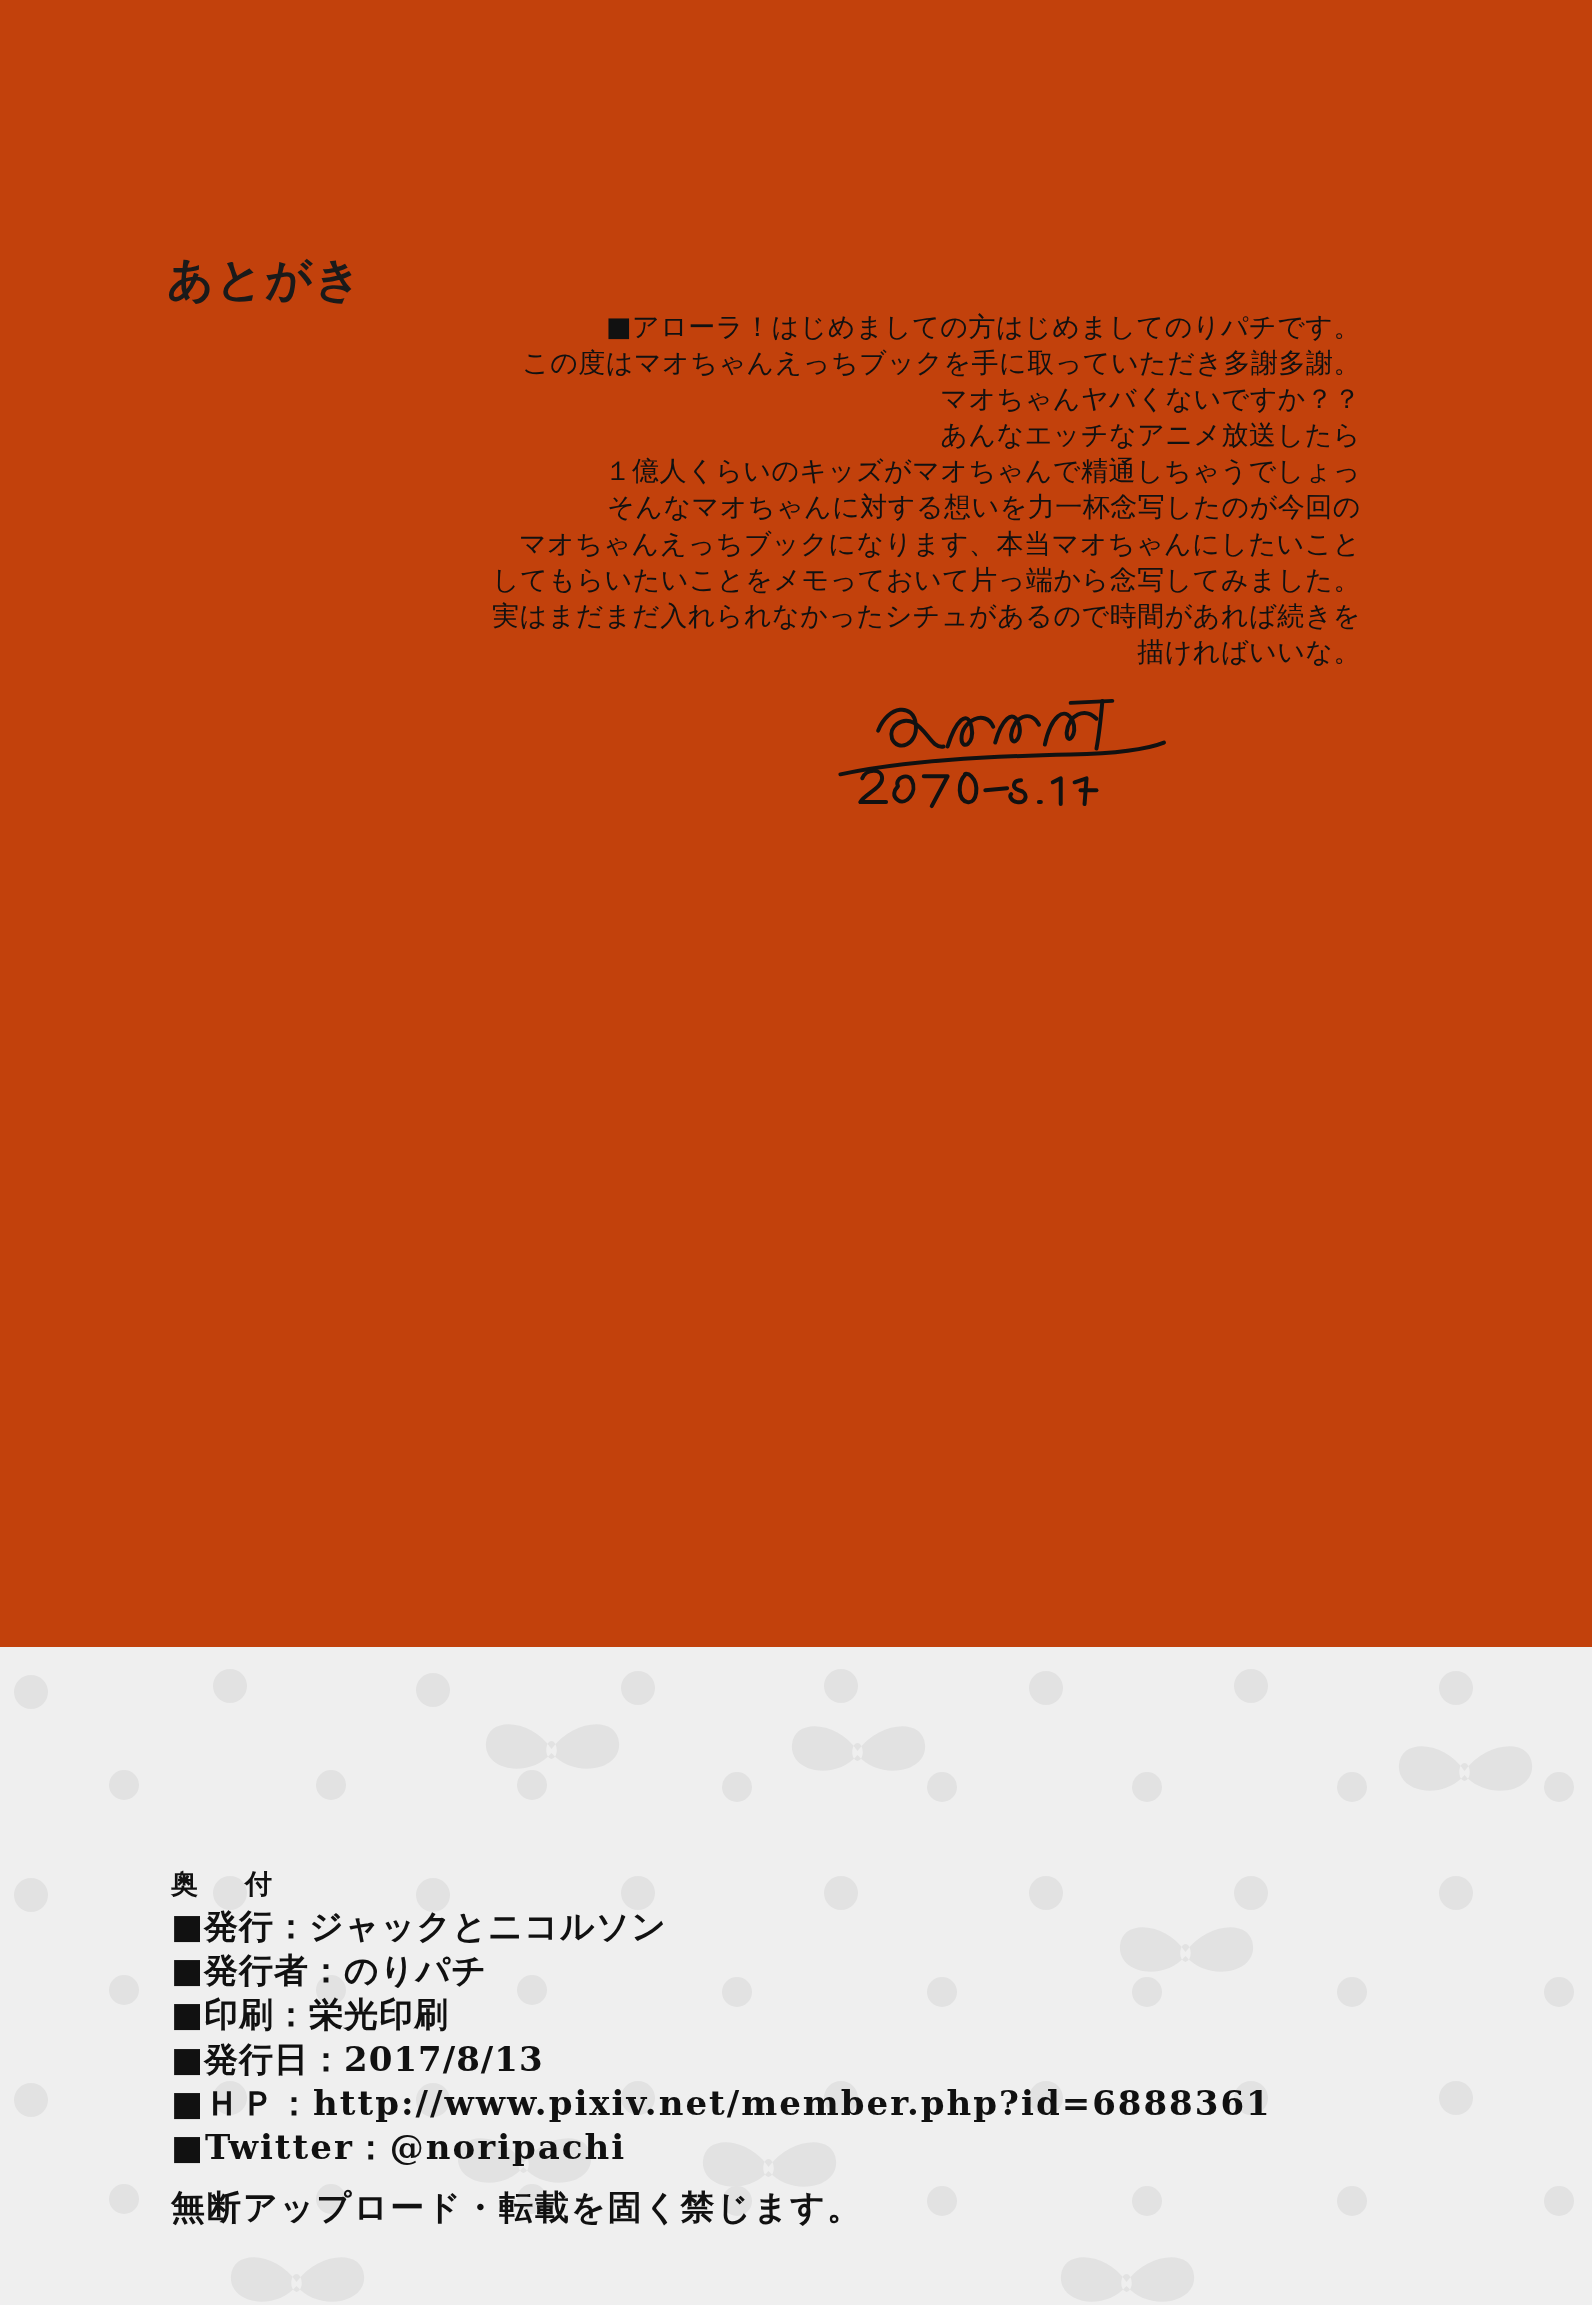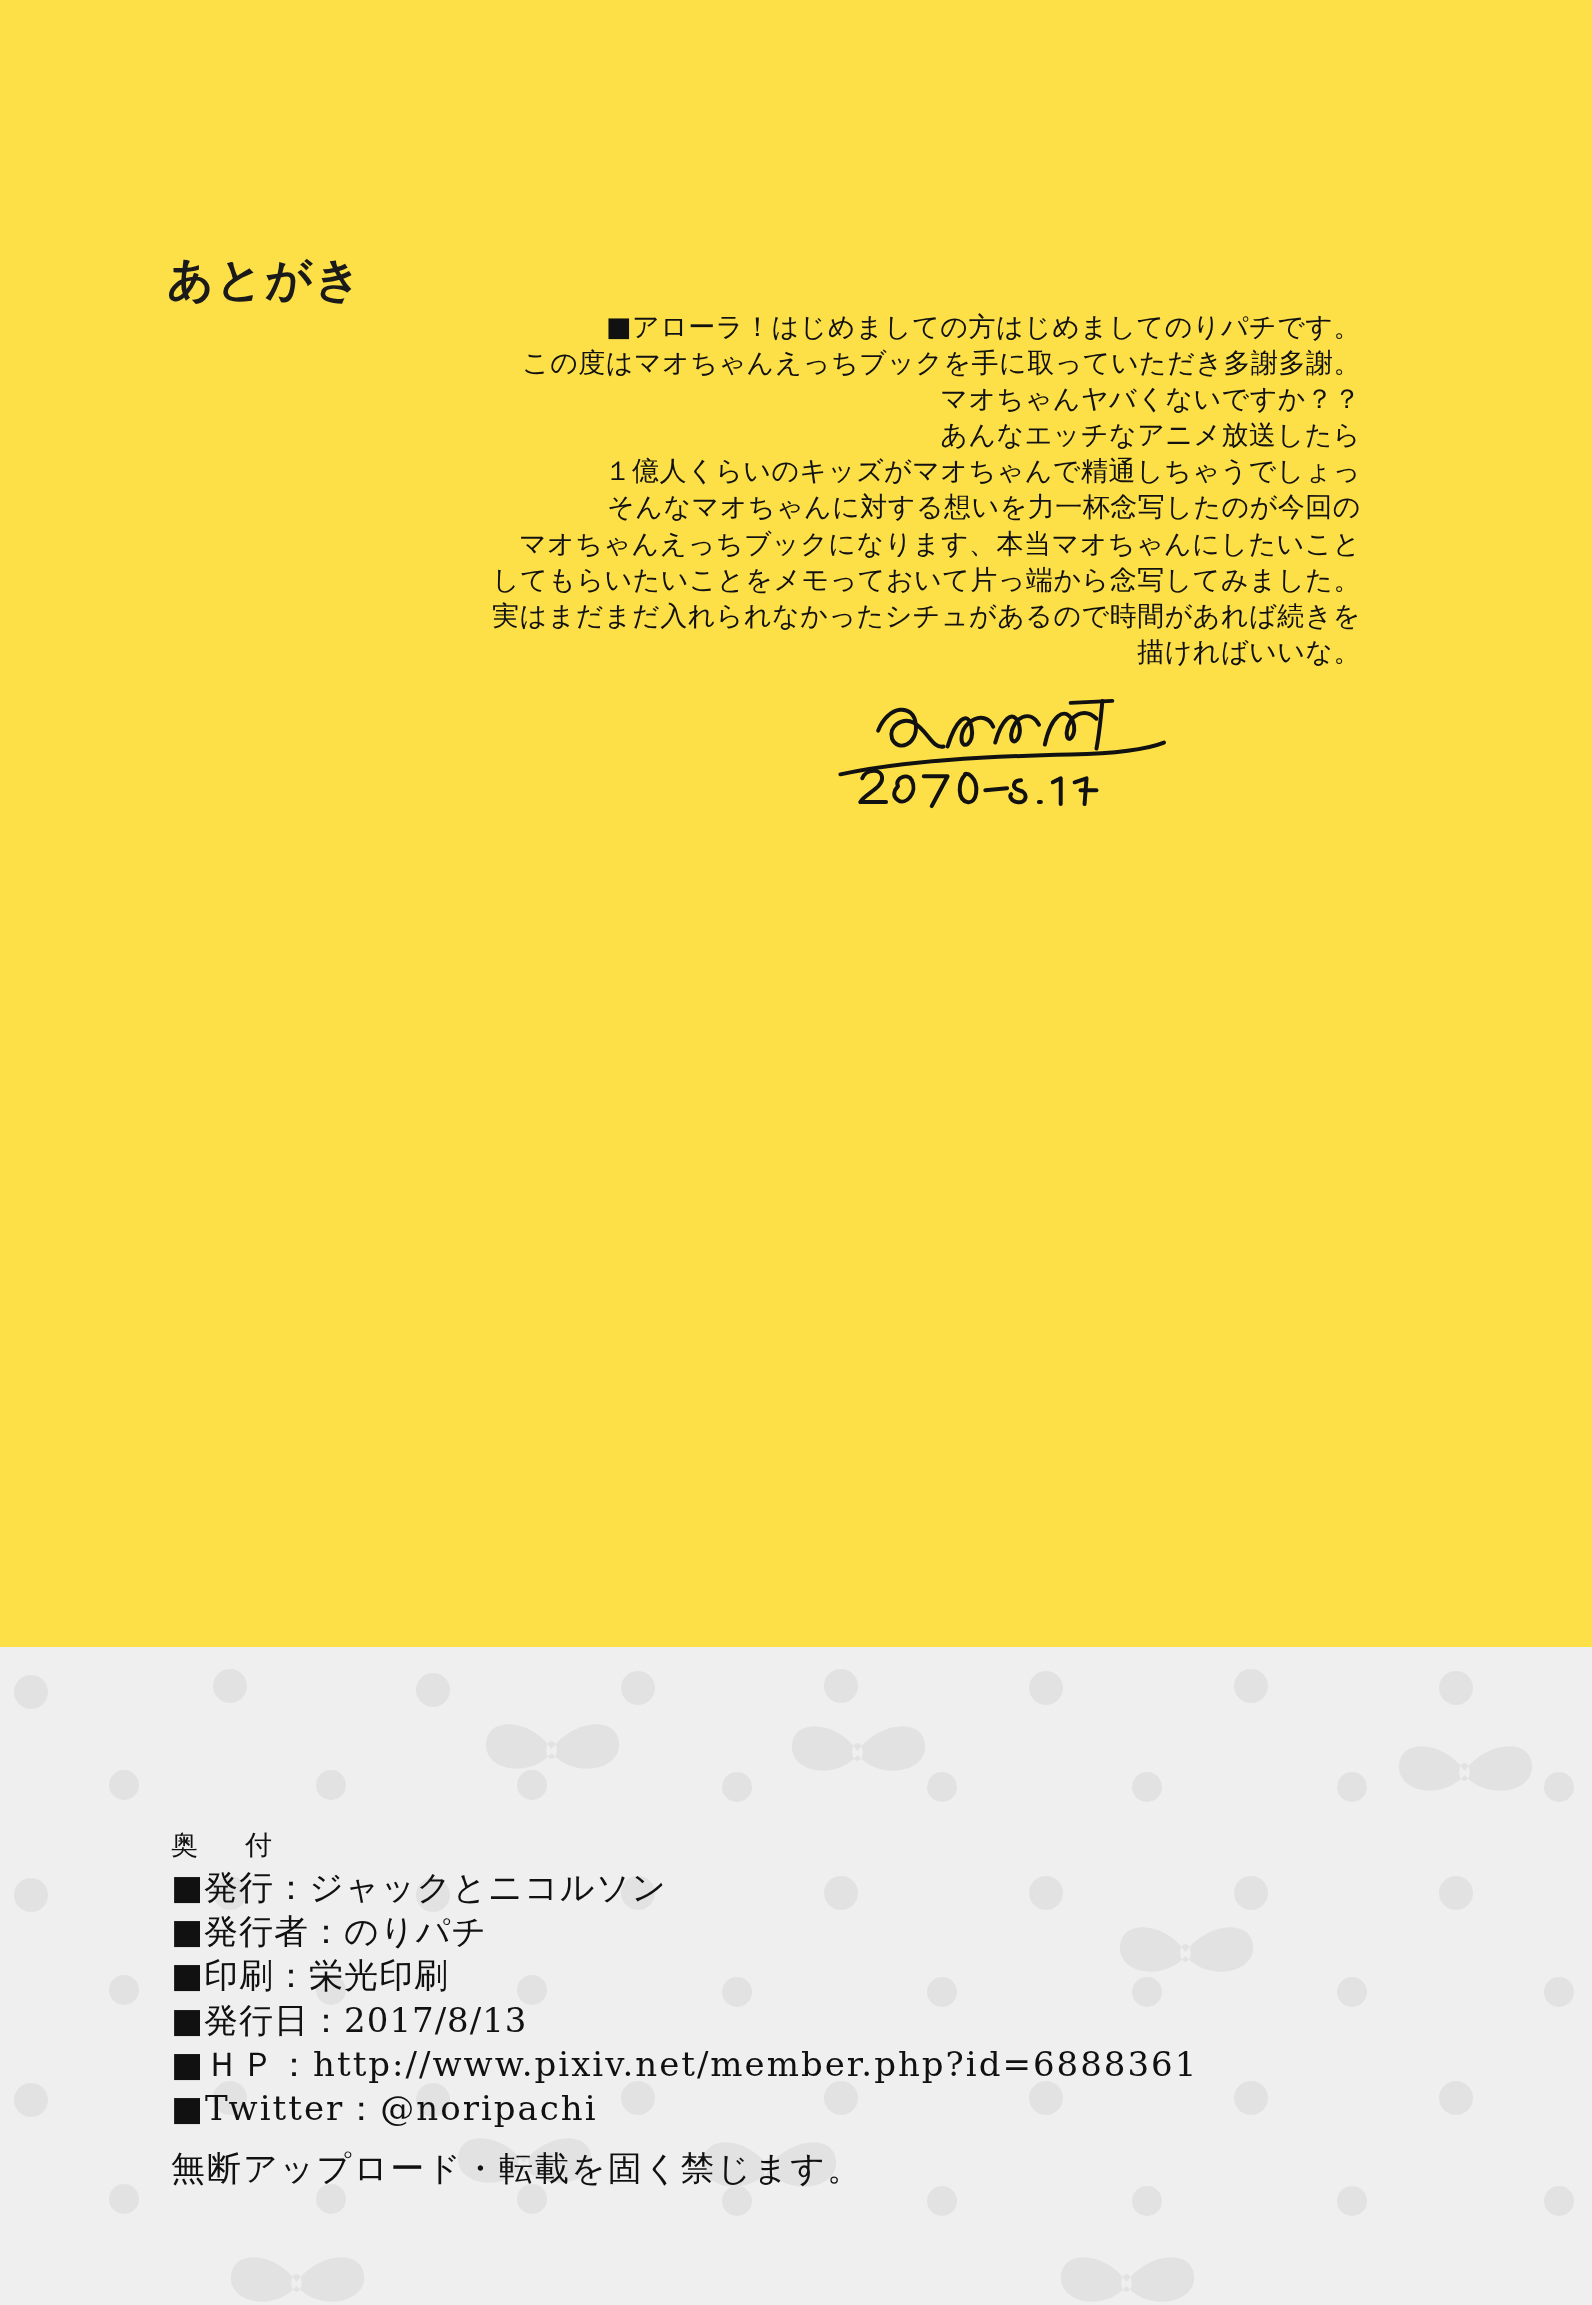--- a/index.html
+++ b/index.html
@@ -8,21 +8,21 @@
     padding: 0;
     background: #ffffff;
   }
   body {
     font-family: "Liberation Serif", serif;
   }
   .page {
     position: relative;
     width: 1592px;
     height: 2305px;
-    background: #fde047;
+    background: #c2410c;
     overflow: hidden;
   }
 
   
   .afterword {
     position: absolute;
     left: 167px;
     top: 254px;
     width: 1194px;
   }
@@ -89,22 +89,23 @@
   .bow {
     position: absolute;
     width: 149px;
     height: 80px;
   }
   .bow svg { display: block; }
 
   .colophon {
     position: absolute;
     left: 171px;
-    top: 1827px;
+    top: 1866px;
     width: 1194px;
+    font-weight: bold;
   }
   .colophon-title {
     font-family: "DejaVu Serif", serif;
     font-size: 27px;
     color: #111111;
     margin: 0 0 2px 0;
     letter-spacing: 10px;
   }
   .colophon-list {
     font-family: "DejaVu Serif", serif;

